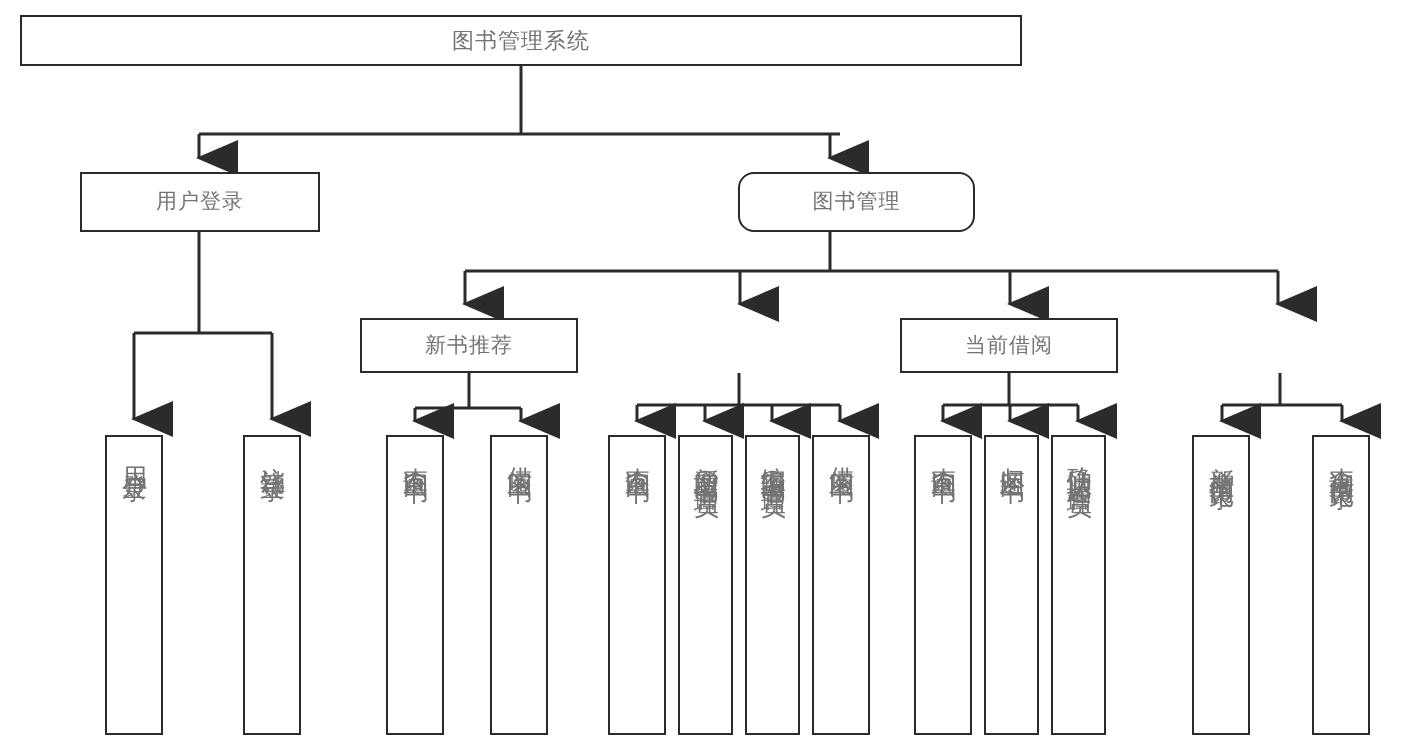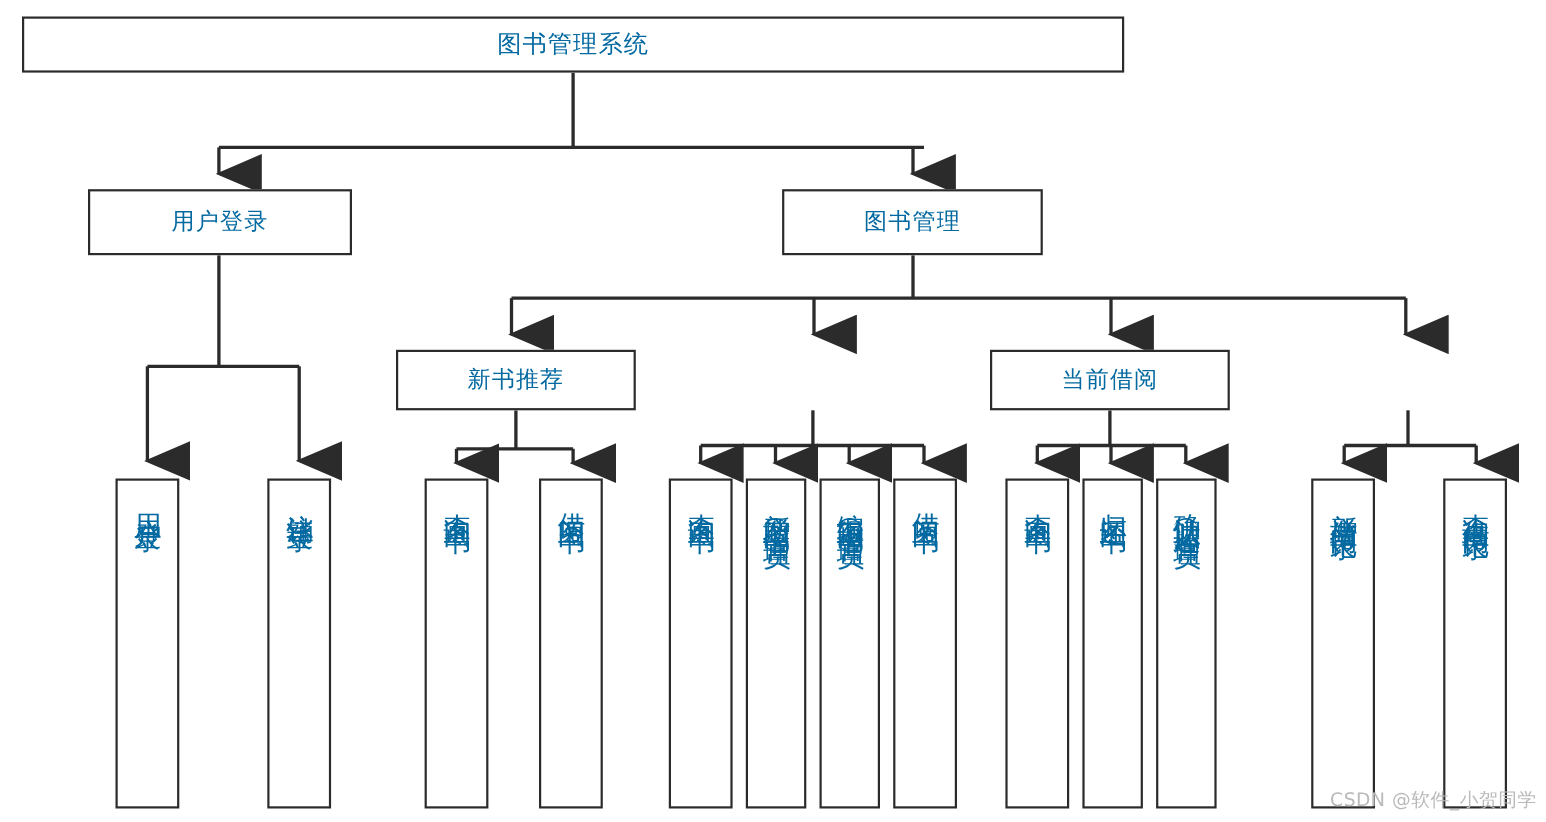--- a/index.html
+++ b/index.html
@@ -4,21 +4,21 @@
 <style>
   html,body{margin:0;padding:0;background:#ffffff;}
   body{width:1405px;height:747px;overflow:hidden;
        font-family:"DejaVu Sans","Liberation Sans",sans-serif;color:#1a1a1a;}
   #stage{position:relative;width:1405px;height:747px;background:#ffffff;}
   svg#edges{position:absolute;left:0;top:0;width:1405px;height:747px;pointer-events:none;}
 
   .node{position:absolute;box-sizing:border-box;background:#ffffff;
         border:2px solid #2b2b2b;display:flex;align-items:center;justify-content:center;
         z-index:2;}
-  .node .lbl{display:block;text-align:center;line-height:1.32;color:#0369a1;}
+  .node .lbl{display:block;text-align:center;line-height:1.32;color:#737373;}
 
   
   .h-node .lbl{font-size:21px;letter-spacing:1px;white-space:nowrap;}
   .root .lbl{font-size:22px;letter-spacing:1px;}
 
   
   .v-node{padding:10px 2px;align-items:flex-start;justify-content:center;}
   .v-node .lbl{writing-mode:vertical-rl;text-orientation:upright;
                font-size:25px;letter-spacing:4px;line-height:1.05;white-space:nowrap;}
 
@@ -83,21 +83,21 @@
   </svg>
 
   <div class="node h-node root" style="left:20px;top:15px;width:1002px;height:51px;">
     <span class="lbl">图书管理系统</span>
   </div>
 
   <div class="node h-node" style="left:80px;top:172px;width:240px;height:60px;">
     <span class="lbl">用户登录</span>
   </div>
 
-  <div class="node h-node" style="left:711px;top:172px;width:237px;height:60px;">
+  <div class="node h-node" style="left:738px;top:172px;width:237px;height:60px;border-radius:16px;">
     <span class="lbl">图书管理</span>
   </div>
 
   <div class="node h-node" style="left:360px;top:318px;width:218px;height:55px;font-family:Liberation Serif, serif;">
     <span class="lbl">新书推荐</span>
   </div>
 
 
   <div class="node h-node" style="left:900px;top:318px;width:218px;height:55px;">
     <span class="lbl">当前借阅</span>
@@ -141,14 +141,13 @@
     <span class="lbl">确认归还（管理员）</span>
   </div>
 
   <div class="node v-node" style="left:1192px;top:435px;width:58px;height:300px;">
     <span class="lbl">新增借阅记录</span>
   </div>
   <div class="node v-node" style="left:1312px;top:435px;width:58px;height:300px;">
     <span class="lbl">查询借阅记录</span>
   </div>
 
-  <div id="watermark">CSDN @软件_小贺同学</div>
 </div>
 
 </body></html>

